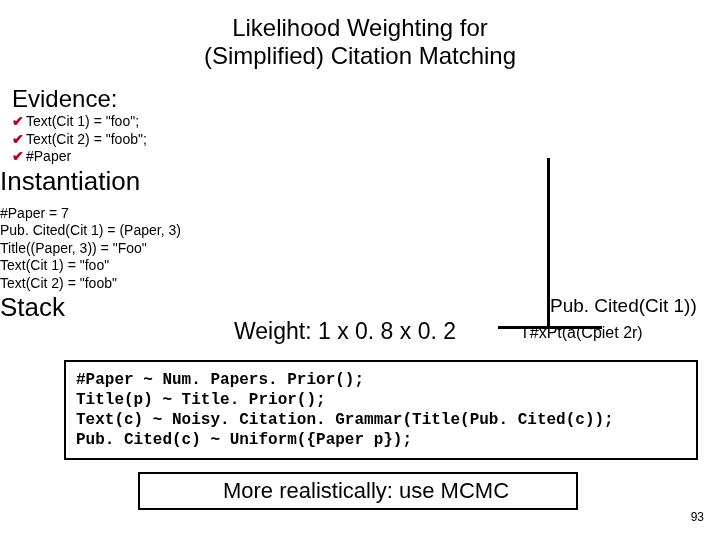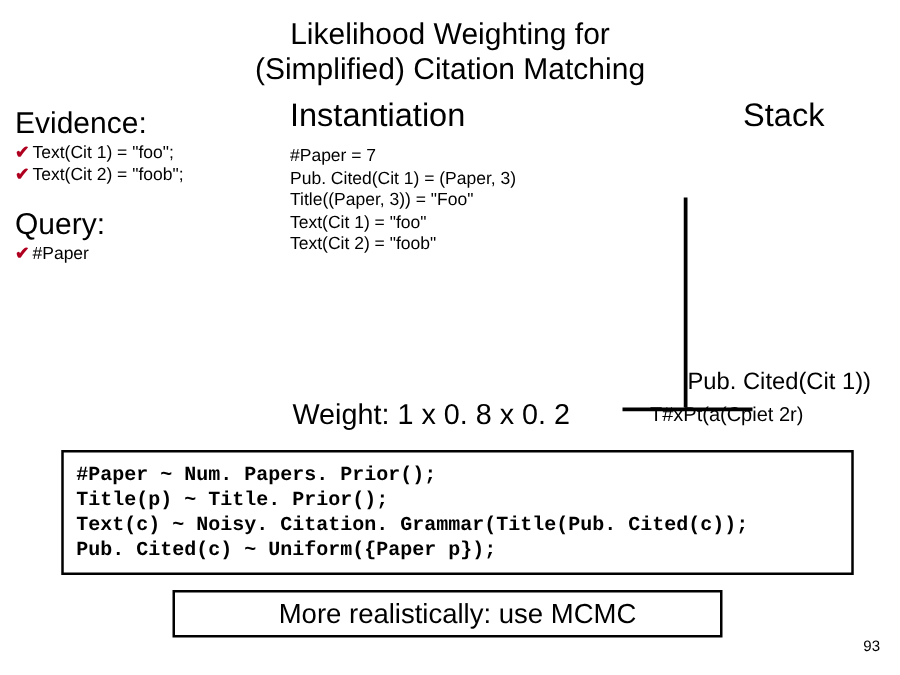--- a/index.html
+++ b/index.html
@@ -1,31 +1,31 @@
 <!DOCTYPE html>
 <html><head>
 <meta charset="utf-8">
 <style>
   html, body { margin: 0; padding: 0; width: 720px; height: 540px; background: #fff; font-family: Arial, Helvetica, sans-serif; color: #000; }
   .slide { position: relative; width: 720px; height: 540px; }
   .title { text-align: center; font-size: 24px; line-height: 1.15; padding-top: 14px; font-weight: 400; }
-  .cols { display: flex; margin-top: 8px; }
+  .cols { display: flex; margin-top: 8px; flex-direction: column; }
   .left { width: 220px; padding-left: 12px; }
   .mid { width: 310px; text-align: left; }
-  .right { width: 170px; text-align: center; }
+  .right { width: 170px; }
   .hdr { font-size: 26px; }
   .subhdr { font-size: 24px; margin-top: 8px; }
   .small { font-size: 14px; line-height: 1.25; }
   .check { color: #b00020; font-weight: bold; margin-right: 2px; display: inline-block; width: 12px; }
   .stackline { position: absolute; top: 158px; left: 547px; width: 3px; height: 168px; background: #000; }
   .stackbase { position: absolute; top: 326px; left: 498px; width: 104px; height: 3px; background: #000; }
   .stacktext { position: absolute; left: 532px; top: 295px; font-size: 19px; width: 160px; margin-left: 18px; }
   .weight { position: absolute; left: 234px; top: 318px; font-size: 23px; }
   .wnote { position: absolute; left: 520px; top: 324px; font-size: 16px; width: 150px; }
-  .codebox { position: absolute; left: 49px; top: 360px; width: 610px; border: 2px solid #000; padding: 8px 10px; font-family: "Courier New", monospace; font-size: 16px; font-weight: bold; line-height: 1.25; }
+  .codebox { position: absolute; left: 64px; top: 360px; width: 610px; border: 2px solid #000; padding: 8px 10px; font-family: "Courier New", monospace; font-size: 16px; font-weight: bold; line-height: 1.25; }
   .mcmc { position: absolute; left: 138px; top: 472px; width: 420px; height: 34px; border: 2px solid #000; text-align: center; line-height: 34px; font-size: 22px; padding-left: 16px; }
   .pagenum { position: absolute; right: 16px; bottom: 16px; font-size: 12px; }
 </style>
 </head>
 <body>
 
 <div class="slide">
   <div class="title">
     <span>Likelihood Weighting for</span><br>
     <span>(Simplified) Citation Matching</span>
@@ -33,21 +33,20 @@
 
   <div class="cols">
     <div class="left">
       <div class="subhdr">Evidence:</div>
       <div class="small">
         <span class="check">✔</span><span>Text(Cit 1) = "foo";</span>
       </div>
       <div class="small">
         <span class="check">✔</span><span>Text(Cit 2) = "foob";</span>
       </div>
-      <div class="subhdr" style="margin-top:18px">Query:</div>
       <div class="small">
         <span class="check">✔</span><span>#Paper</span>
       </div>
     </div>
 
     <div class="mid">
       <div class="hdr">Instantiation</div>
       <div class="small" style="margin-top:8px">
         <div>#Paper = 7</div>
         <div>Pub. Cited(Cit 1) = (Paper, 3)</div>

